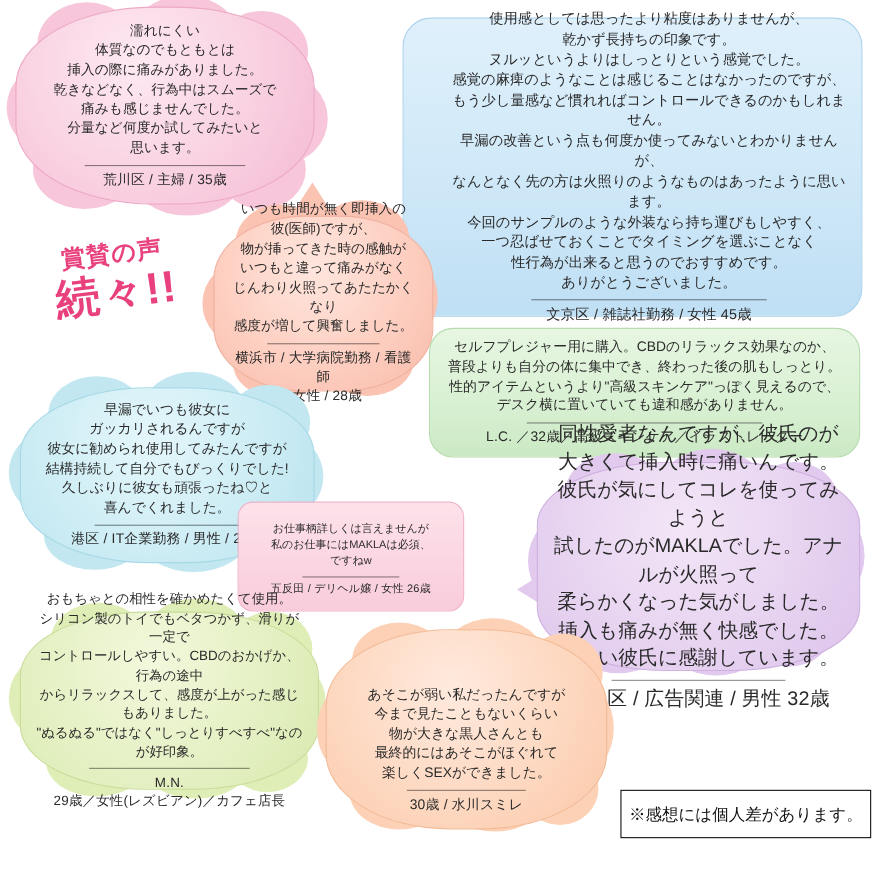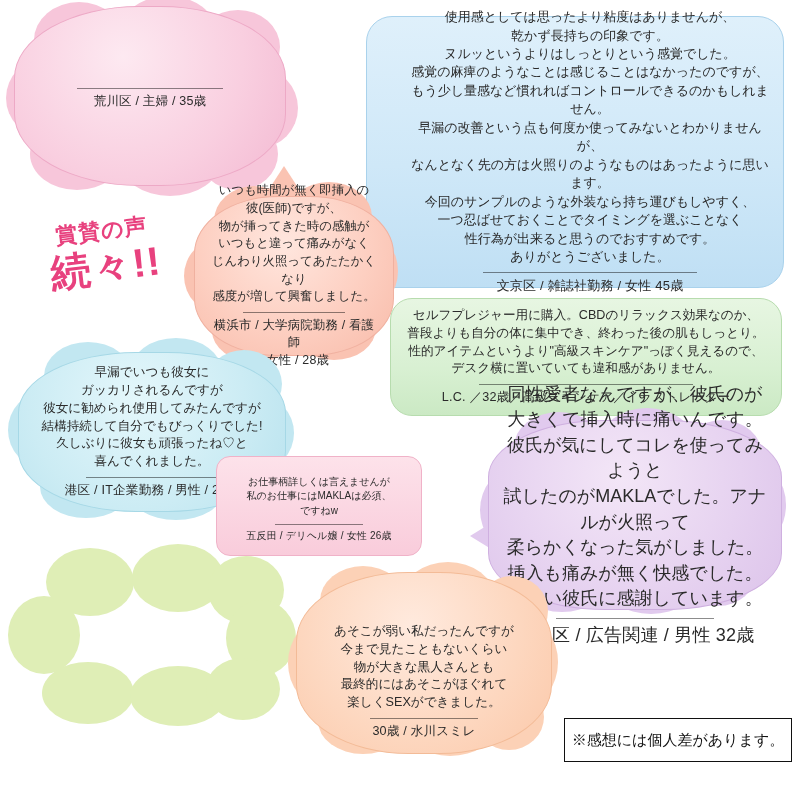--- a/index.html
+++ b/index.html
@@ -185,20 +185,27 @@
   <div class="puff" style="left:34px; top:2px; width:90px; height:76px; background:#f7c6da;"></div>
   <div class="puff" style="left:120px; top:-4px; width:96px; height:72px; background:#f7c6da;"></div>
   <div class="puff" style="left:196px; top:10px; width:84px; height:74px; background:#f7c6da;"></div>
   <div class="puff" style="left:6px; top:58px; width:80px; height:80px; background:#f7c6da;"></div>
   <div class="puff" style="left:220px; top:68px; width:78px; height:80px; background:#f7c6da;"></div>
   <div class="puff" style="left:30px; top:118px; width:94px; height:72px; background:#f7c6da;"></div>
   <div class="puff" style="left:120px; top:126px; width:100px; height:70px; background:#f7c6da;"></div>
   <div class="puff" style="left:198px; top:118px; width:80px; height:72px; background:#f7c6da;"></div>
   <div class="bubble" id="b-pink">
     <div class="inner">
+      <div class="body">濡れにくい
+体質なのでもともとは
+挿入の際に痛みがありました。
+乾きなどなく、行為中はスムーズで
+痛みも感じませんでした。
+分量など何度か試してみたいと
+思います。</div>
       <div class="sep"></div>
       <div class="attr">荒川区 / 主婦 / 35歳</div>
     </div>
   </div>
 
   <div class="bubble" id="b-blue">
     <div class="inner">
       <div class="body">使用感としては思ったより粘度はありませんが、
 乾かず長持ちの印象です。
 ヌルッというよりはしっとりという感覚でした。
@@ -304,20 +311,32 @@
   </div>
 
   <div class="puff" style="left:46px; top:548px; width:88px; height:68px; background:#dfeeb6;"></div>
   <div class="puff" style="left:132px; top:544px; width:92px; height:68px; background:#dfeeb6;"></div>
   <div class="puff" style="left:208px; top:556px; width:76px; height:68px; background:#dfeeb6;"></div>
   <div class="puff" style="left:8px; top:596px; width:72px; height:78px; background:#dfeeb6;"></div>
   <div class="puff" style="left:226px; top:600px; width:70px; height:76px; background:#dfeeb6;"></div>
   <div class="puff" style="left:42px; top:662px; width:92px; height:62px; background:#dfeeb6;"></div>
   <div class="puff" style="left:130px; top:666px; width:96px; height:60px; background:#dfeeb6;"></div>
   <div class="puff" style="left:206px; top:658px; width:74px; height:62px; background:#dfeeb6;"></div>
+  <div class="bubble" id="b-lime">
+    <div class="inner">
+      <div class="body">おもちゃとの相性を確かめたくて使用。
+シリコン製のトイでもベタつかず、滑りが一定で
+コントロールしやすい。CBDのおかげか、行為の途中
+からリラックスして、感度が上がった感じもありました。
+"ぬるぬる"ではなく"しっとりすべすべ"なのが好印象。</div>
+      <div class="sep"></div>
+      <div class="attr">M.N.
+29歳／女性(レズビアン)／カフェ店長</div>
+    </div>
+  </div>
 
   <div class="puff" style="left:320px; top:566px; width:86px; height:70px; background:#fcd1b6;"></div>
   <div class="puff" style="left:402px; top:562px; width:92px; height:70px; background:#fcd1b6;"></div>
   <div class="puff" style="left:476px; top:576px; width:72px; height:70px; background:#fcd1b6;"></div>
   <div class="puff" style="left:288px; top:620px; width:70px; height:86px; background:#fcd1b6;"></div>
   <div class="puff" style="left:490px; top:618px; width:68px; height:88px; background:#fcd1b6;"></div>
   <div class="puff" style="left:318px; top:688px; width:90px; height:66px; background:#fcd1b6;"></div>
   <div class="puff" style="left:404px; top:692px; width:92px; height:64px; background:#fcd1b6;"></div>
   <div class="puff" style="left:474px; top:684px; width:70px; height:66px; background:#fcd1b6;"></div>
   <div class="bubble" id="b-orange">

